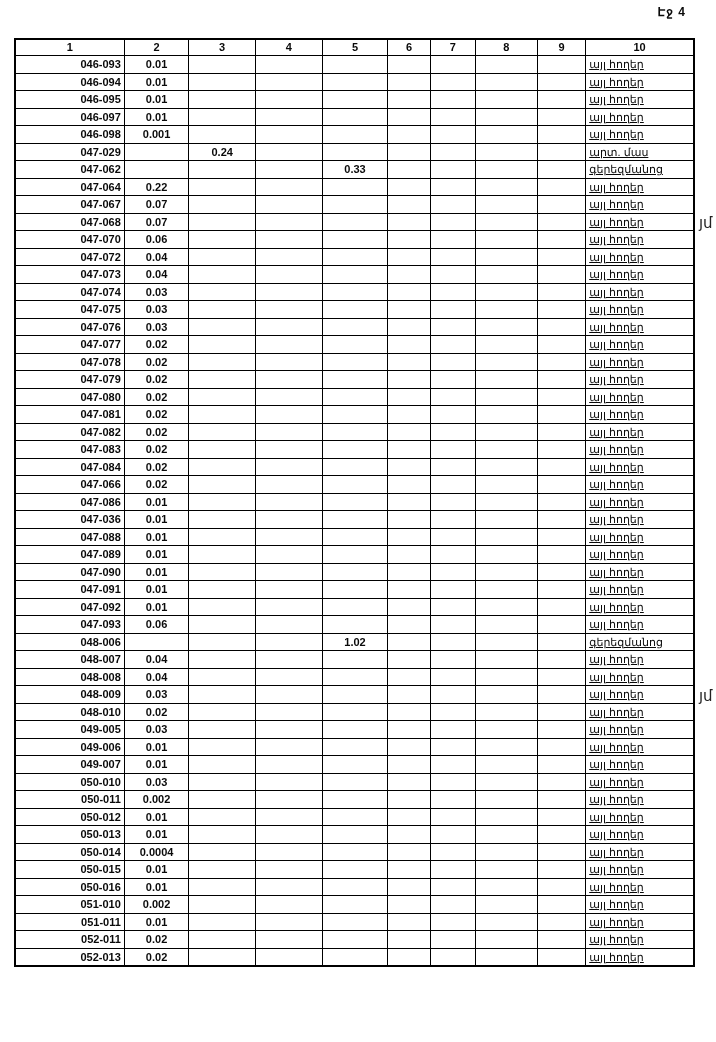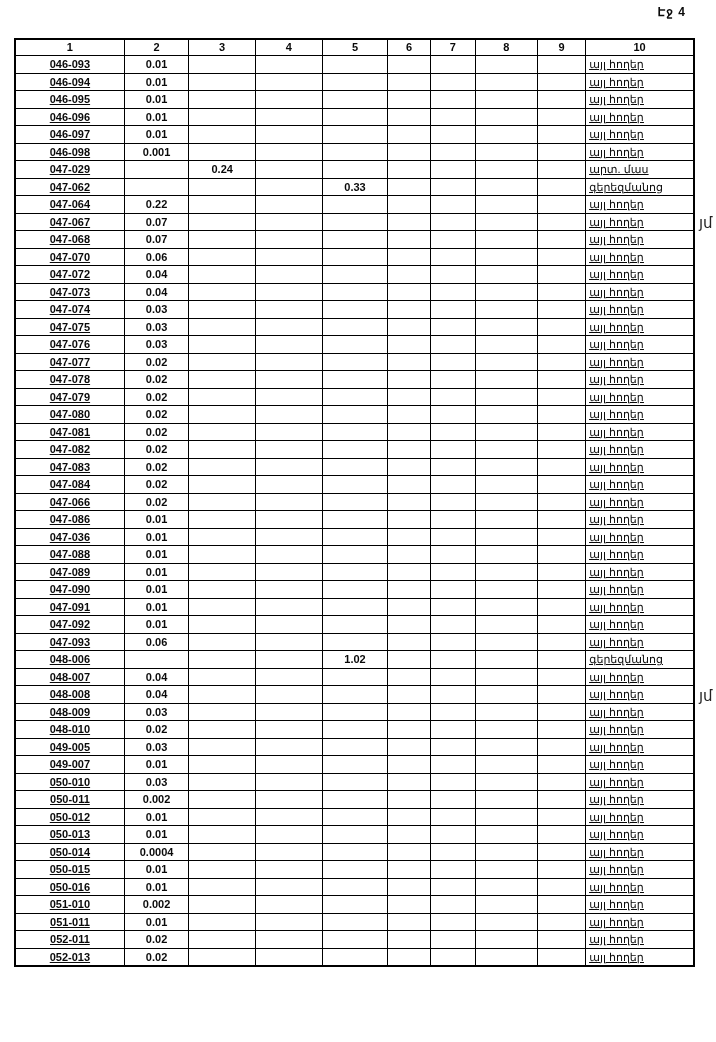--- a/index.html
+++ b/index.html
@@ -55,24 +55,24 @@
   .w2  { width: 59px; }
   .w3  { width: 61px; }
   .w4  { width: 61px; }
   .w5  { width: 60px; }
   .w6  { width: 39px; }
   .w7  { width: 41px; }
   .w8  { width: 57px; }
   .w9  { width: 44px; }
   .w10 { width: 99px; }
 
-  td.col1 { text-align: center; font-weight: bold; font-weight: 600; text-decoration: underline; }
+  td.col1 { text-align: right; font-weight: bold; font-weight: 600; }
   td.col2, td.col3, td.col4, td.col5,
   td.col6, td.col7, td.col8, td.col9 { text-align: center; font-weight: 600; }
-  td.col10 { text-align: left; text-decoration: underline; }
+  td.col10 { text-align: left; }
   td.col10 .u { text-decoration: underline; }
 
   .margin-note {
     position: absolute;
     font-size: 15px;
     font-family: "DejaVu Sans", sans-serif;
     color: #222;
   }
   .note-1 { top: 214px; left: 699px; }
   .note-2 { top: 687px; left: 699px; }
@@ -146,32 +146,20 @@
           <td class="col3"></td>
           <td class="col4"></td>
           <td class="col5"></td>
           <td class="col6"></td>
           <td class="col7"></td>
           <td class="col8"></td>
           <td class="col9"></td>
           <td class="col10"><span class="u">այլ հողեր</span></td>
         </tr>
         <tr>
-          <td class="col1">046-096</td>
-          <td class="col2">0.01</td>
-          <td class="col3"></td>
-          <td class="col4"></td>
-          <td class="col5"></td>
-          <td class="col6"></td>
-          <td class="col7"></td>
-          <td class="col8"></td>
-          <td class="col9"></td>
-          <td class="col10"><span class="u">այլ հողեր</span></td>
-        </tr>
-        <tr>
           <td class="col1">046-097</td>
           <td class="col2">0.01</td>
           <td class="col3"></td>
           <td class="col4"></td>
           <td class="col5"></td>
           <td class="col6"></td>
           <td class="col7"></td>
           <td class="col8"></td>
           <td class="col9"></td>
           <td class="col10"><span class="u">այլ հողեր</span></td>
@@ -590,20 +578,32 @@
           <td class="col3"></td>
           <td class="col4"></td>
           <td class="col5"></td>
           <td class="col6"></td>
           <td class="col7"></td>
           <td class="col8"></td>
           <td class="col9"></td>
           <td class="col10"><span class="u">այլ հողեր</span></td>
         </tr>
         <tr>
+          <td class="col1">049-006</td>
+          <td class="col2">0.01</td>
+          <td class="col3"></td>
+          <td class="col4"></td>
+          <td class="col5"></td>
+          <td class="col6"></td>
+          <td class="col7"></td>
+          <td class="col8"></td>
+          <td class="col9"></td>
+          <td class="col10"><span class="u">այլ հողեր</span></td>
+        </tr>
+        <tr>
           <td class="col1">049-007</td>
           <td class="col2">0.01</td>
           <td class="col3"></td>
           <td class="col4"></td>
           <td class="col5"></td>
           <td class="col6"></td>
           <td class="col7"></td>
           <td class="col8"></td>
           <td class="col9"></td>
           <td class="col10"><span class="u">այլ հողեր</span></td>

